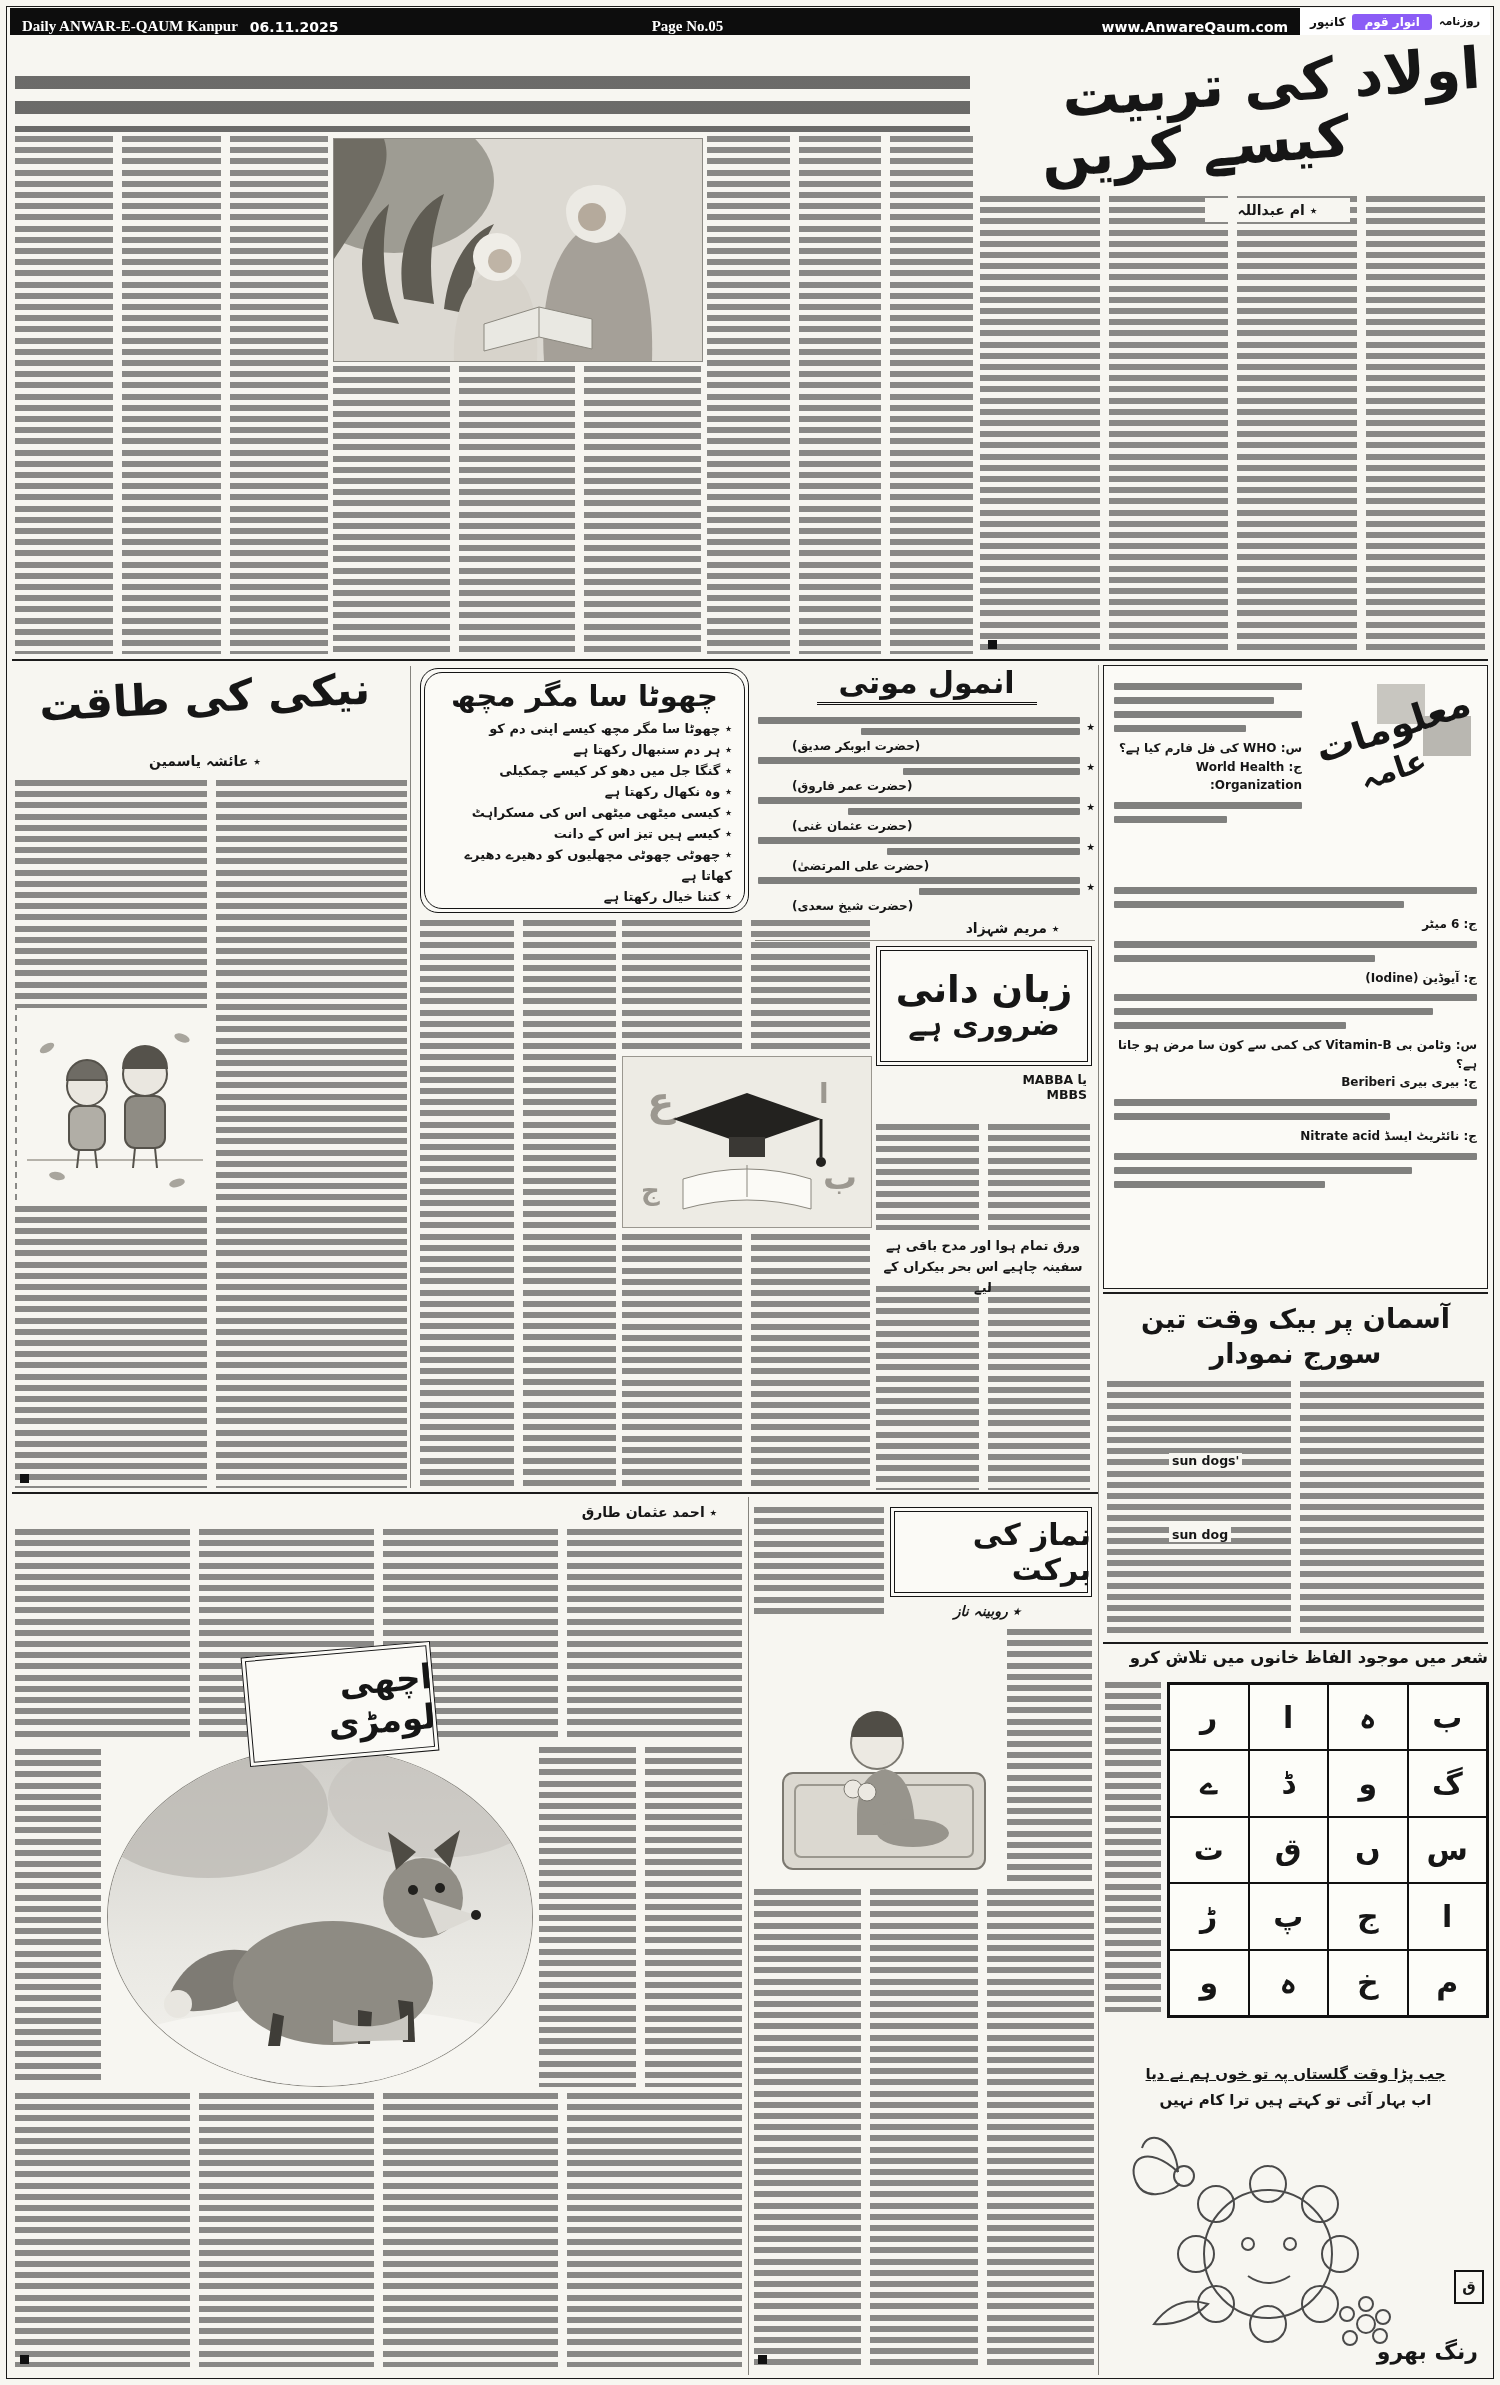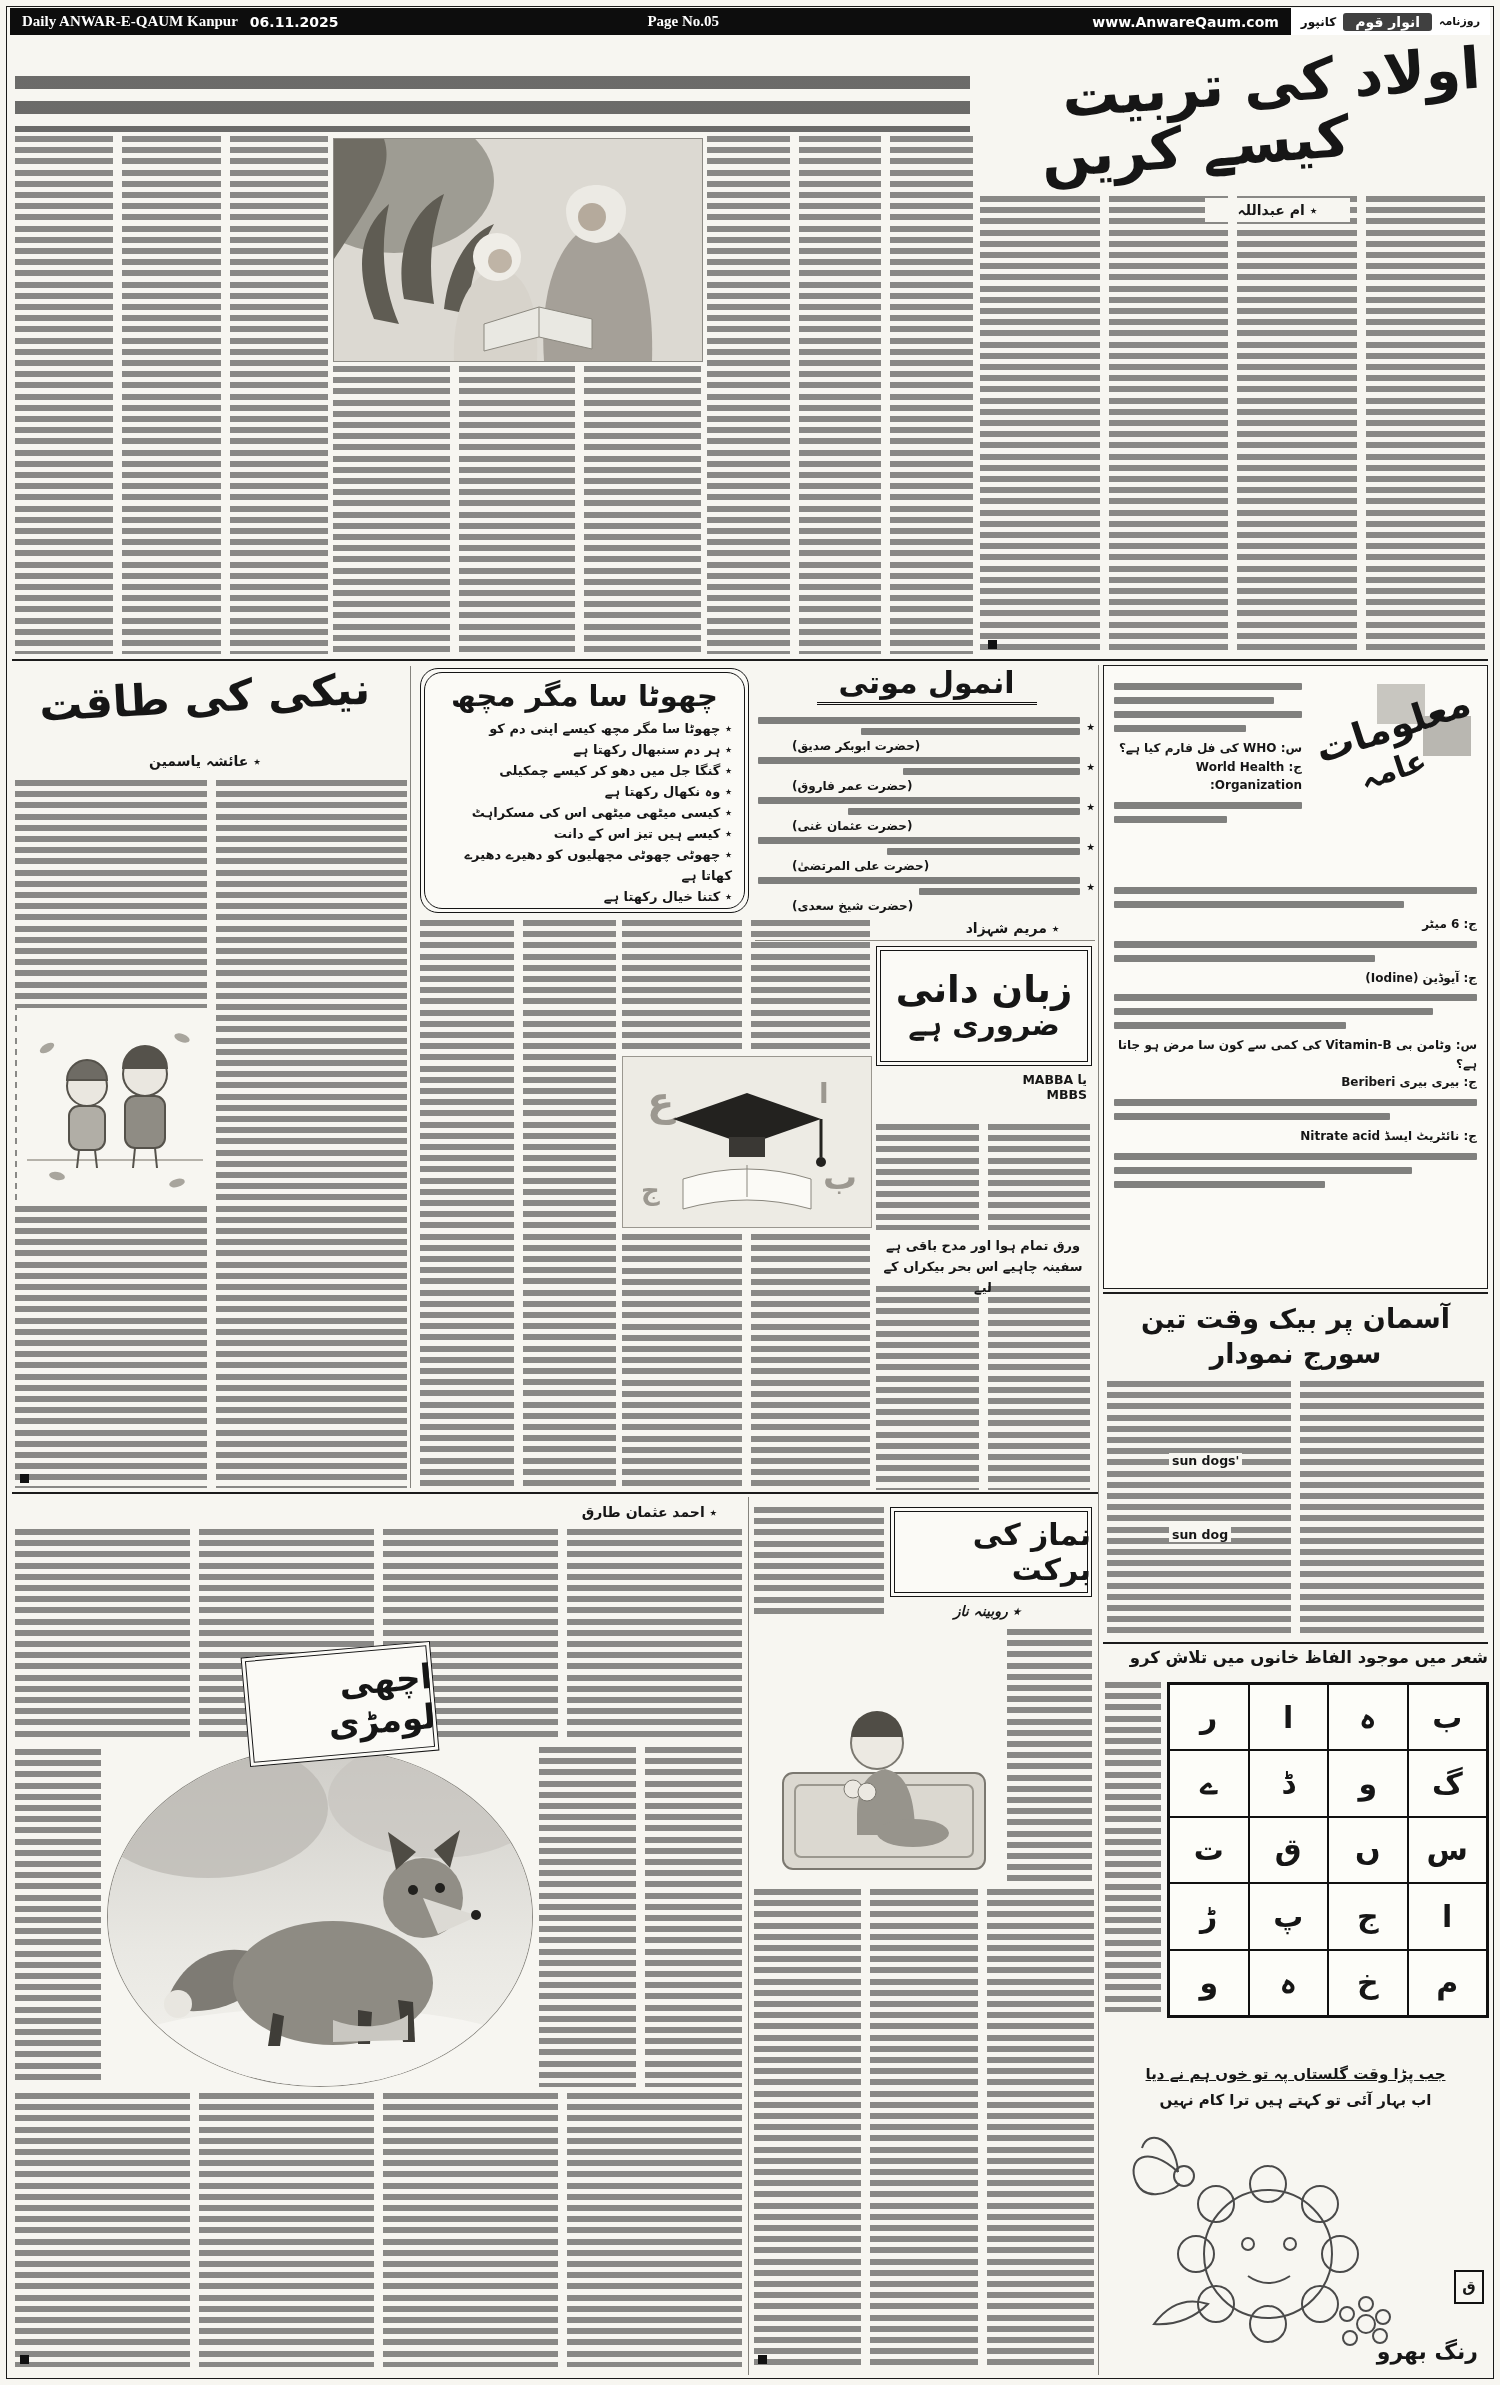--- a/index.html
+++ b/index.html
@@ -28,30 +28,30 @@
   .poemline::before{content:"٭ ";}
   .endmark{width:9px;height:9px;background:#111;}
   .tokenline{font-size:12.5px;font-weight:bold;background:#f7f6f1;padding:0 3px;}
 </style>
 </head>
 <body>
 
 <div class="page">
   <div class="frame"></div>
 
-  <div class="x" style="left:10px;top:8px;width:1480px;height:27px;background:#0d0d0d;display:flex;align-items:center;color:#fff;z-index:20;">
+  <div class="x" style="left:10px;top:8px;width:1480px;height:27px;background:#0d0d0d;display:flex;align-items:flex-end;color:#fff;z-index:20;">
     <div style="font-family:'Liberation Serif',serif;font-weight:bold;font-size:15px;padding:0 4px 0 12px;white-space:nowrap;">Daily ANWAR-E-QAUM Kanpur</div>
     <div style="font-size:14px;font-weight:bold;padding:0 8px;white-space:nowrap;">06.11.2025</div>
     <div style="flex:1;"></div>
     <div style="font-family:'Liberation Serif',serif;font-size:15px;font-weight:bold;white-space:nowrap;">Page No.05</div>
     <div style="flex:1.2;"></div>
     <div style="font-size:14px;font-weight:bold;padding:0 12px;white-space:nowrap;">www.AnwareQaum.com</div>
     <div class="ur" style="background:#fff;color:#111;height:27px;display:flex;align-items:center;gap:7px;padding:0 10px;">
       <span style="font-size:11px;font-weight:bold;">روزنامہ</span>
-      <span style="background:#404040;color:#fff;font-weight:bold;font-size:14px;padding:1px 12px;border-radius:3px;">انوار قوم</span>
+      <span style="background:#8b5cf6;color:#fff;font-weight:bold;font-size:12px;padding:1px 12px;border-radius:3px;">انوار قوم</span>
       <span style="font-size:12px;font-weight:bold;">کانپور</span>
     </div>
   </div>
 
   <div class="x lines-lg" style="left:15px;top:76px;width:955px;height:56px;"></div>
 
   <div class="x ur" style="left:978px;top:38px;width:508px;height:152px;transform:rotate(-4deg);transform-origin:right top;">
     <div style="font-size:57px;font-weight:bold;line-height:1.05;text-align:right;padding-right:8px;">اولاد کی تربیت</div>
     <div style="font-size:57px;font-weight:bold;line-height:1.0;text-align:left;padding-left:56px;">کیسے کریں</div>
   </div>

